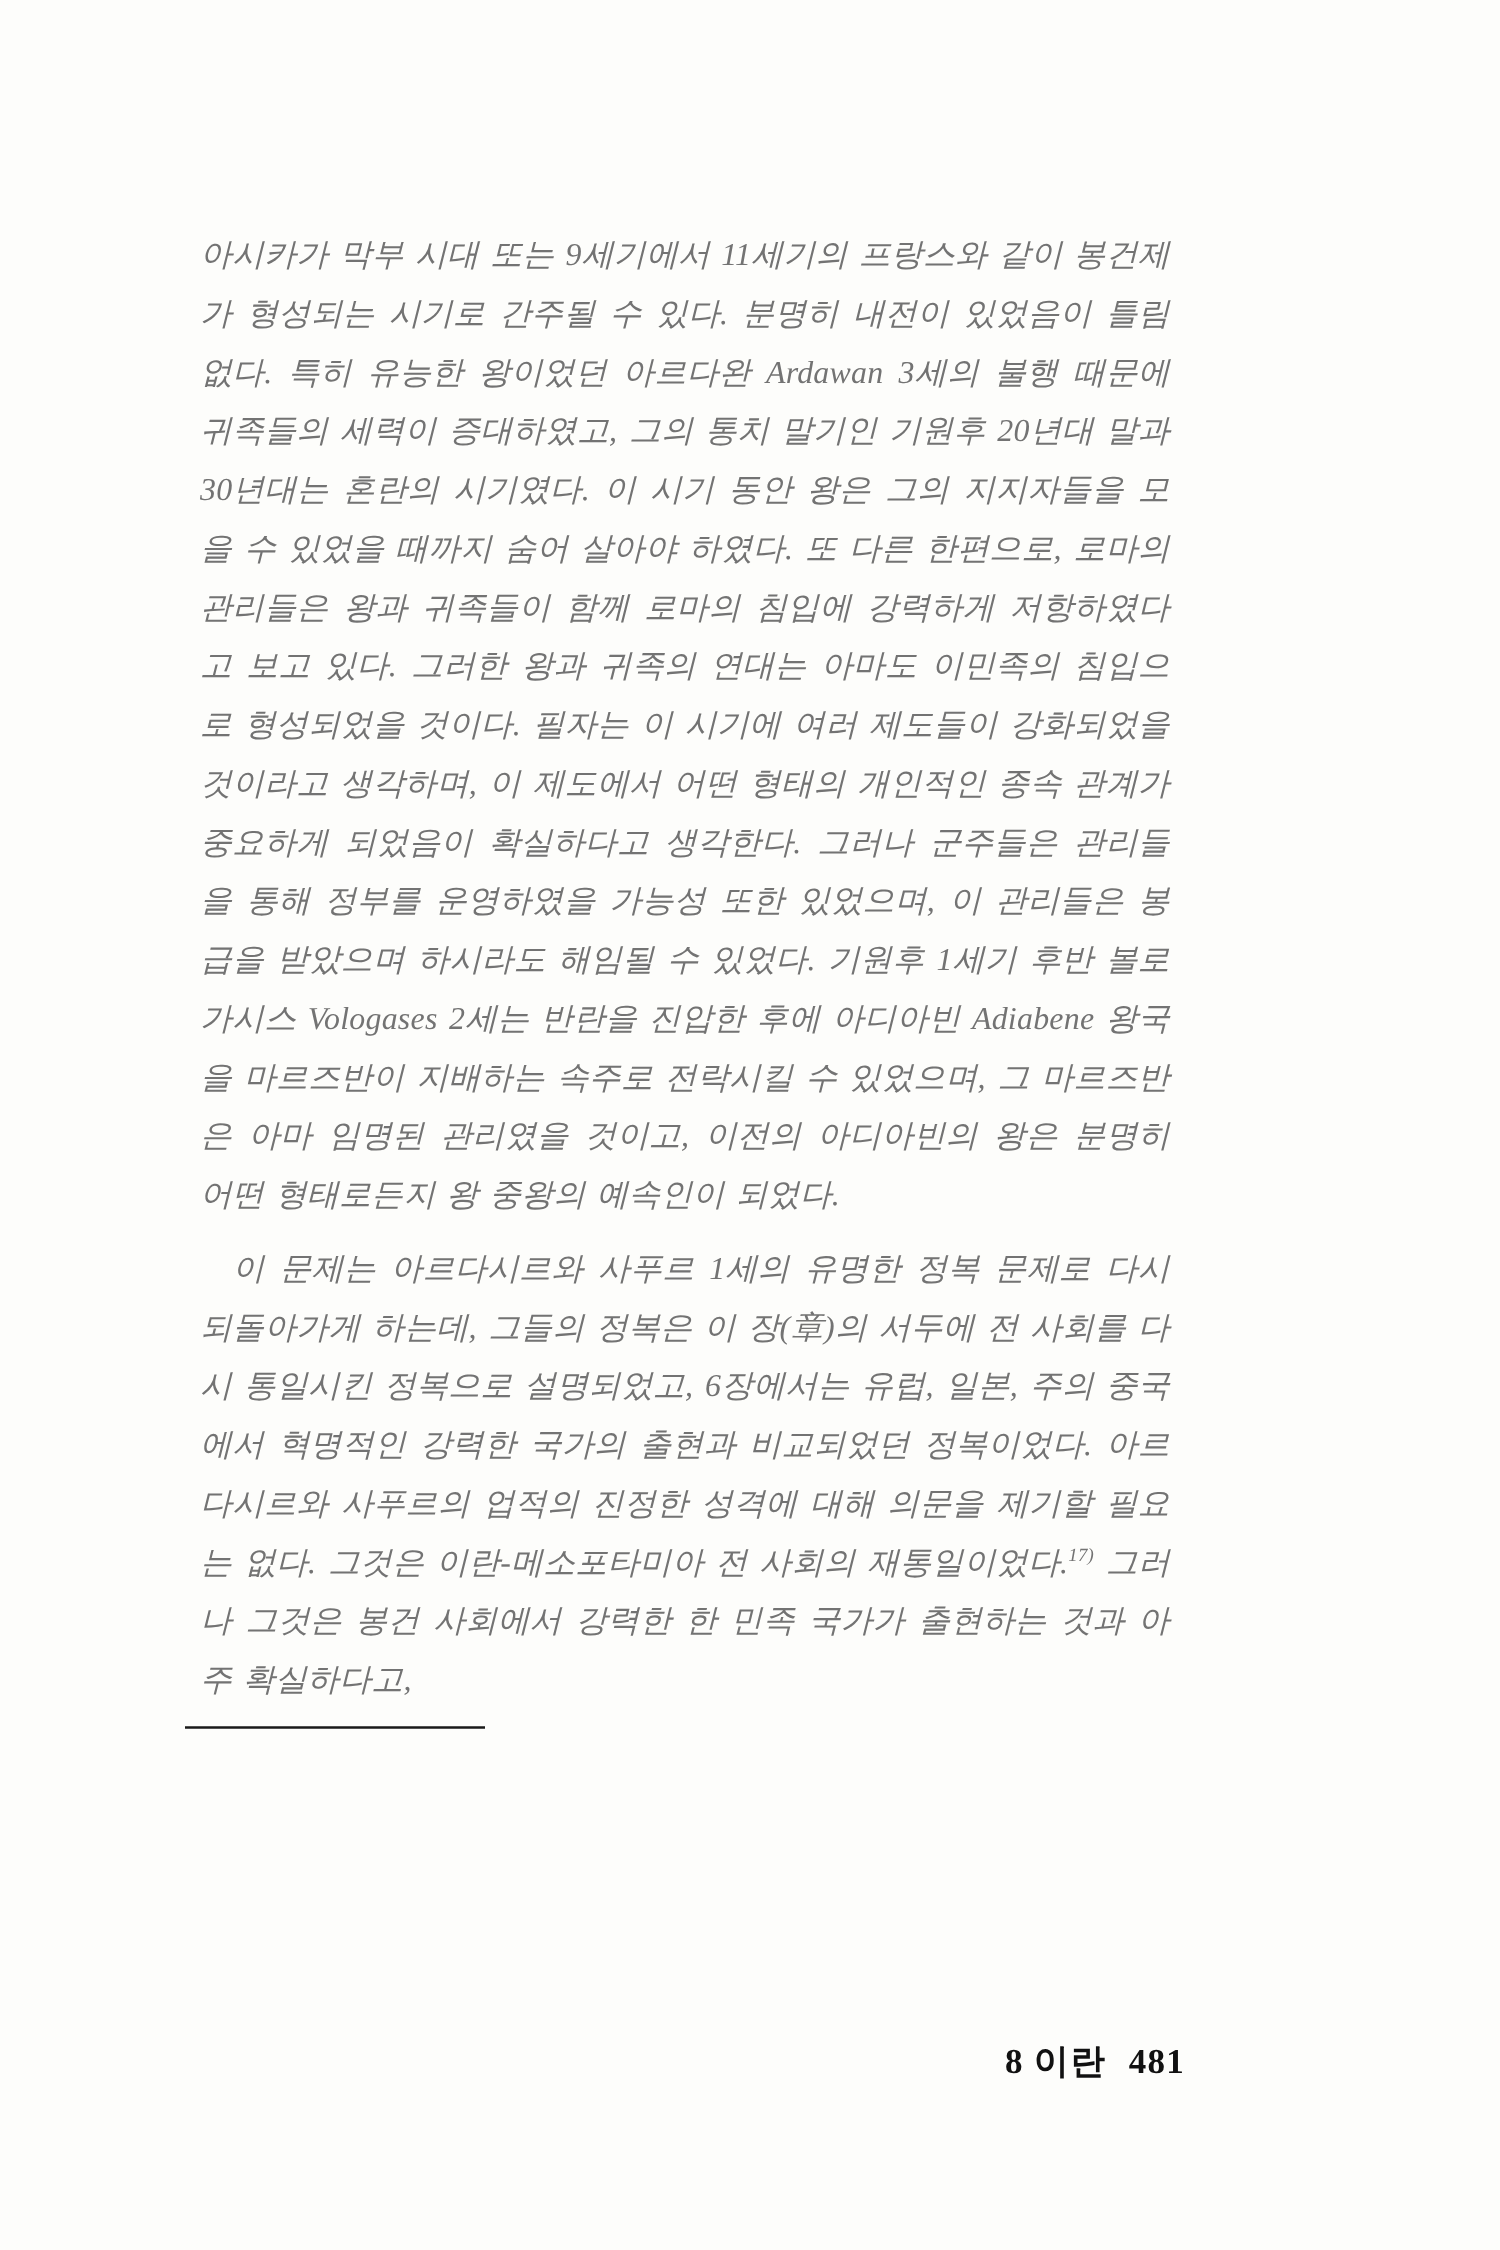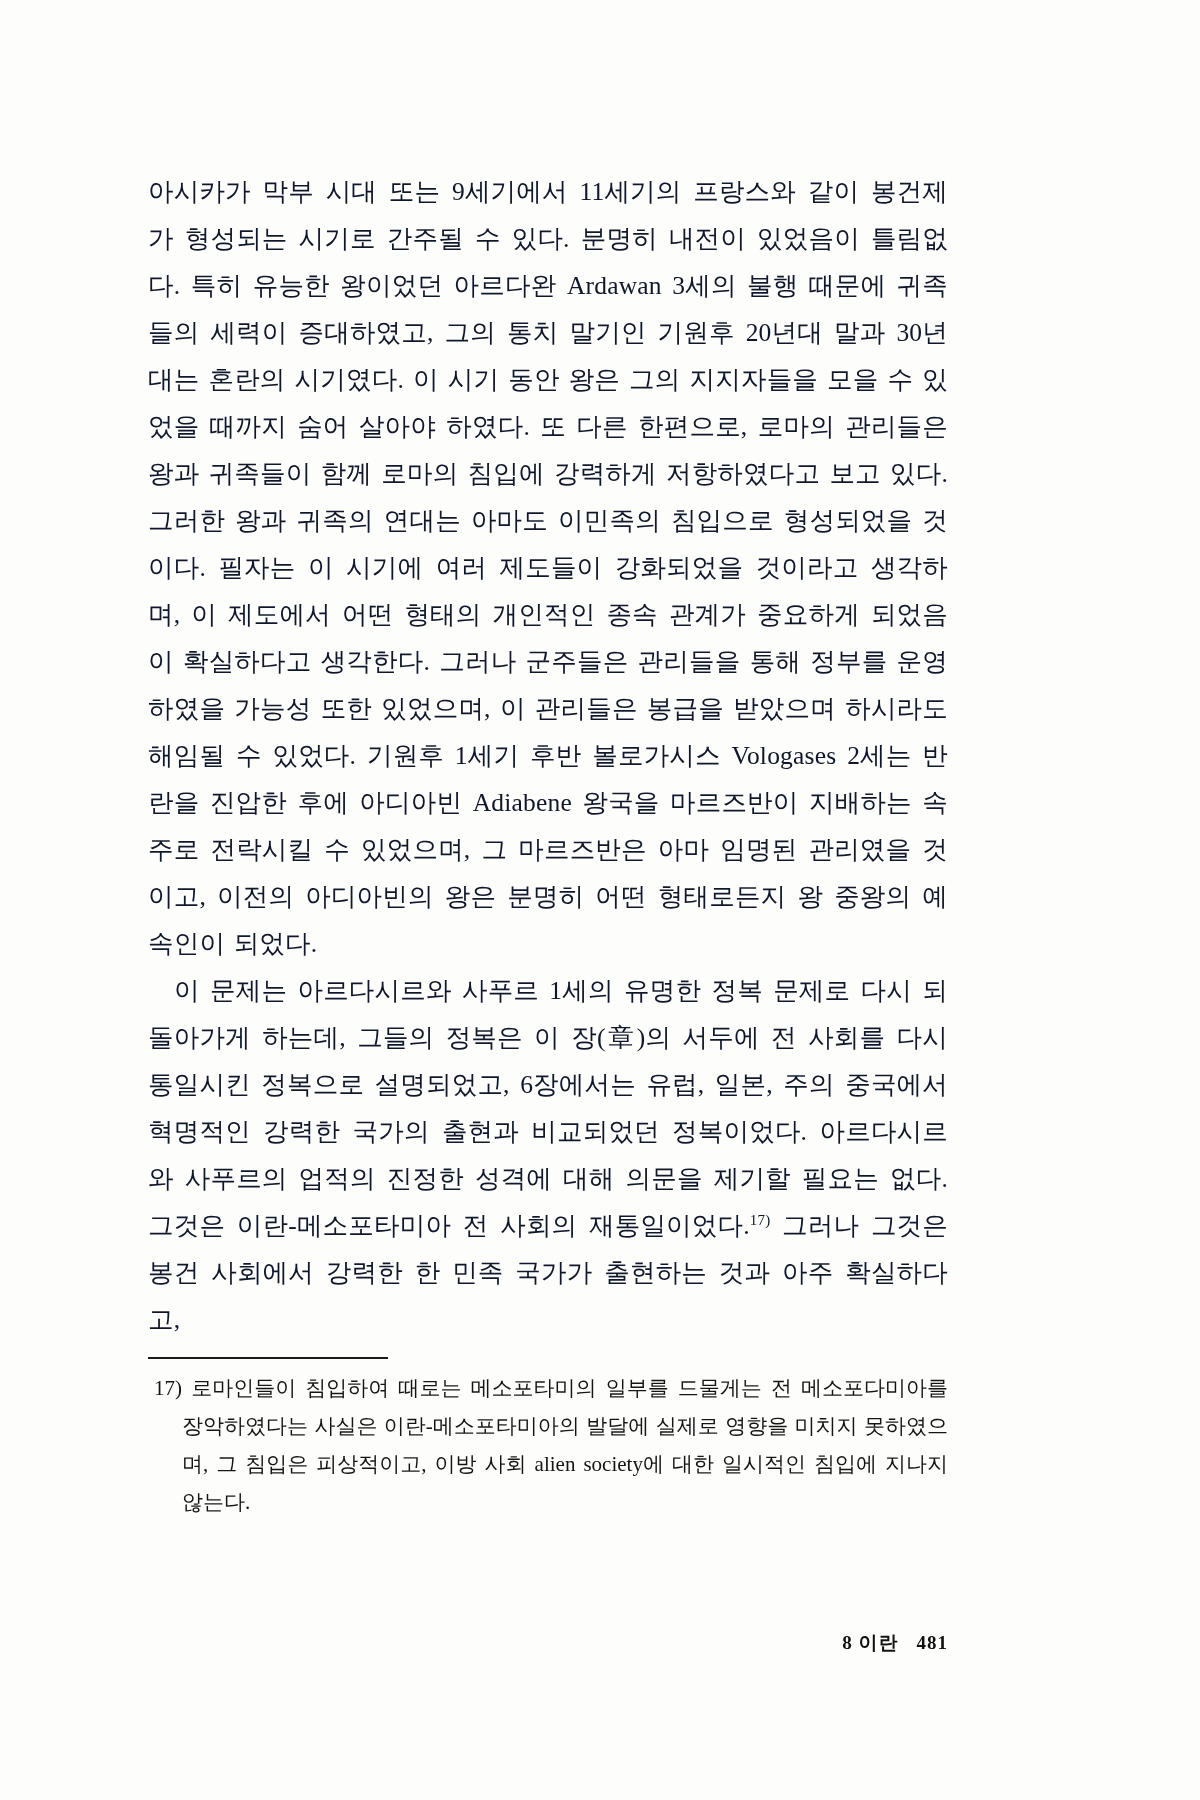--- a/index.html
+++ b/index.html
@@ -22,28 +22,29 @@
     height: 1800px;
     background: #fdfdfb;
   }
   .content {
     position: absolute;
     left: 148px;
     top: 168px;
     width: 800px;
   }
   .body-par {
-    margin: 0;
+    margin: 12px;
     font-size: 25.5px;
     line-height: 47px;
     text-align: justify;
     text-justify: inter-word;
     letter-spacing: 0.2px;
     word-spacing: 2px;
-    color: #0f172a;
+    color: #737373;
+    font-style: italic;
   }
   .body-par.indent {
     text-indent: 26px;
   }
   .footnote-rule {
     margin-top: 14px;
     margin-bottom: 10px;
     width: 240px;
     height: 2px;
     background: #1a1a1a;
@@ -57,21 +58,21 @@
     padding-left: 34px;
     text-indent: -28px;
     word-spacing: 1px;
   }
   .footer {
     position: absolute;
     left: 148px;
     top: 1630px;
     width: 800px;
     text-align: right;
-    font-size: 19px;
+    font-size: 28px;
     font-weight: bold;
     letter-spacing: 1px;
     color: #111111;
   }
   .footer .pagenum {
     margin-left: 18px;
   }
   sup.fnref {
     font-size: 15px;
     vertical-align: super;
@@ -83,20 +84,19 @@
 
 <div class="page">
   <div class="content">
 
     <p class="body-par">아시카가 막부 시대 또는 9세기에서 11세기의 프랑스와 같이 봉건제가 형성되는 시기로 간주될 수 있다. 분명히 내전이 있었음이 틀림없다. 특히 유능한 왕이었던 아르다완 Ardawan 3세의 불행 때문에 귀족들의 세력이 증대하였고, 그의 통치 말기인 기원후 20년대 말과 30년대는 혼란의 시기였다. 이 시기 동안 왕은 그의 지지자들을 모을 수 있었을 때까지 숨어 살아야 하였다. 또 다른 한편으로, 로마의 관리들은 왕과 귀족들이 함께 로마의 침입에 강력하게 저항하였다고 보고 있다. 그러한 왕과 귀족의 연대는 아마도 이민족의 침입으로 형성되었을 것이다. 필자는 이 시기에 여러 제도들이 강화되었을 것이라고 생각하며, 이 제도에서 어떤 형태의 개인적인 종속 관계가 중요하게 되었음이 확실하다고 생각한다. 그러나 군주들은 관리들을 통해 정부를 운영하였을 가능성 또한 있었으며, 이 관리들은 봉급을 받았으며 하시라도 해임될 수 있었다. 기원후 1세기 후반 볼로가시스 Vologases 2세는 반란을 진압한 후에 아디아빈 Adiabene 왕국을 마르즈반이 지배하는 속주로 전락시킬 수 있었으며, 그 마르즈반은 아마 임명된 관리였을 것이고, 이전의 아디아빈의 왕은 분명히 어떤 형태로든지 왕 중왕의 예속인이 되었다.</p>
 
     <p class="body-par indent"><span>이 문제는 아르다시르와 사푸르 1세의 유명한 정복 문제로 다시 되돌아가게 하는데, 그들의 정복은 이 장(章)의 서두에 전 사회를 다시 통일시킨 정복으로 설명되었고, 6장에서는 유럽, 일본, 주의 중국에서 혁명적인 강력한 국가의 출현과 비교되었던 정복이었다. 아르다시르와 사푸르의 업적의 진정한 성격에 대해 의문을 제기할 필요는 없다. 그것은 이란-메소포타미아 전 사회의 재통일이었다.</span><sup class="fnref">17)</sup> <span>그러나 그것은 봉건 사회에서 강력한 한 민족 국가가 출현하는 것과 아주 확실하다고,</span></p>
 
     <div class="footnote-rule"></div>
 
-    <p class="footnote"><span>17)</span> <span>로마인들이 침입하여 때로는 메소포타미의 일부를 드물게는 전 메소포다미아를 장악하였다는 사실은 이란-메소포타미아의 발달에 실제로 영향을 미치지 못하였으며, 그 침입은 피상적이고, 이방 사회 alien society에 대한 일시적인 침입에 지나지 않는다.</span></p>
 
   </div>
 
   <div class="footer">
     <span>8 이란</span><span class="pagenum">481</span>
   </div>
 </div>
 
 </body></html>

